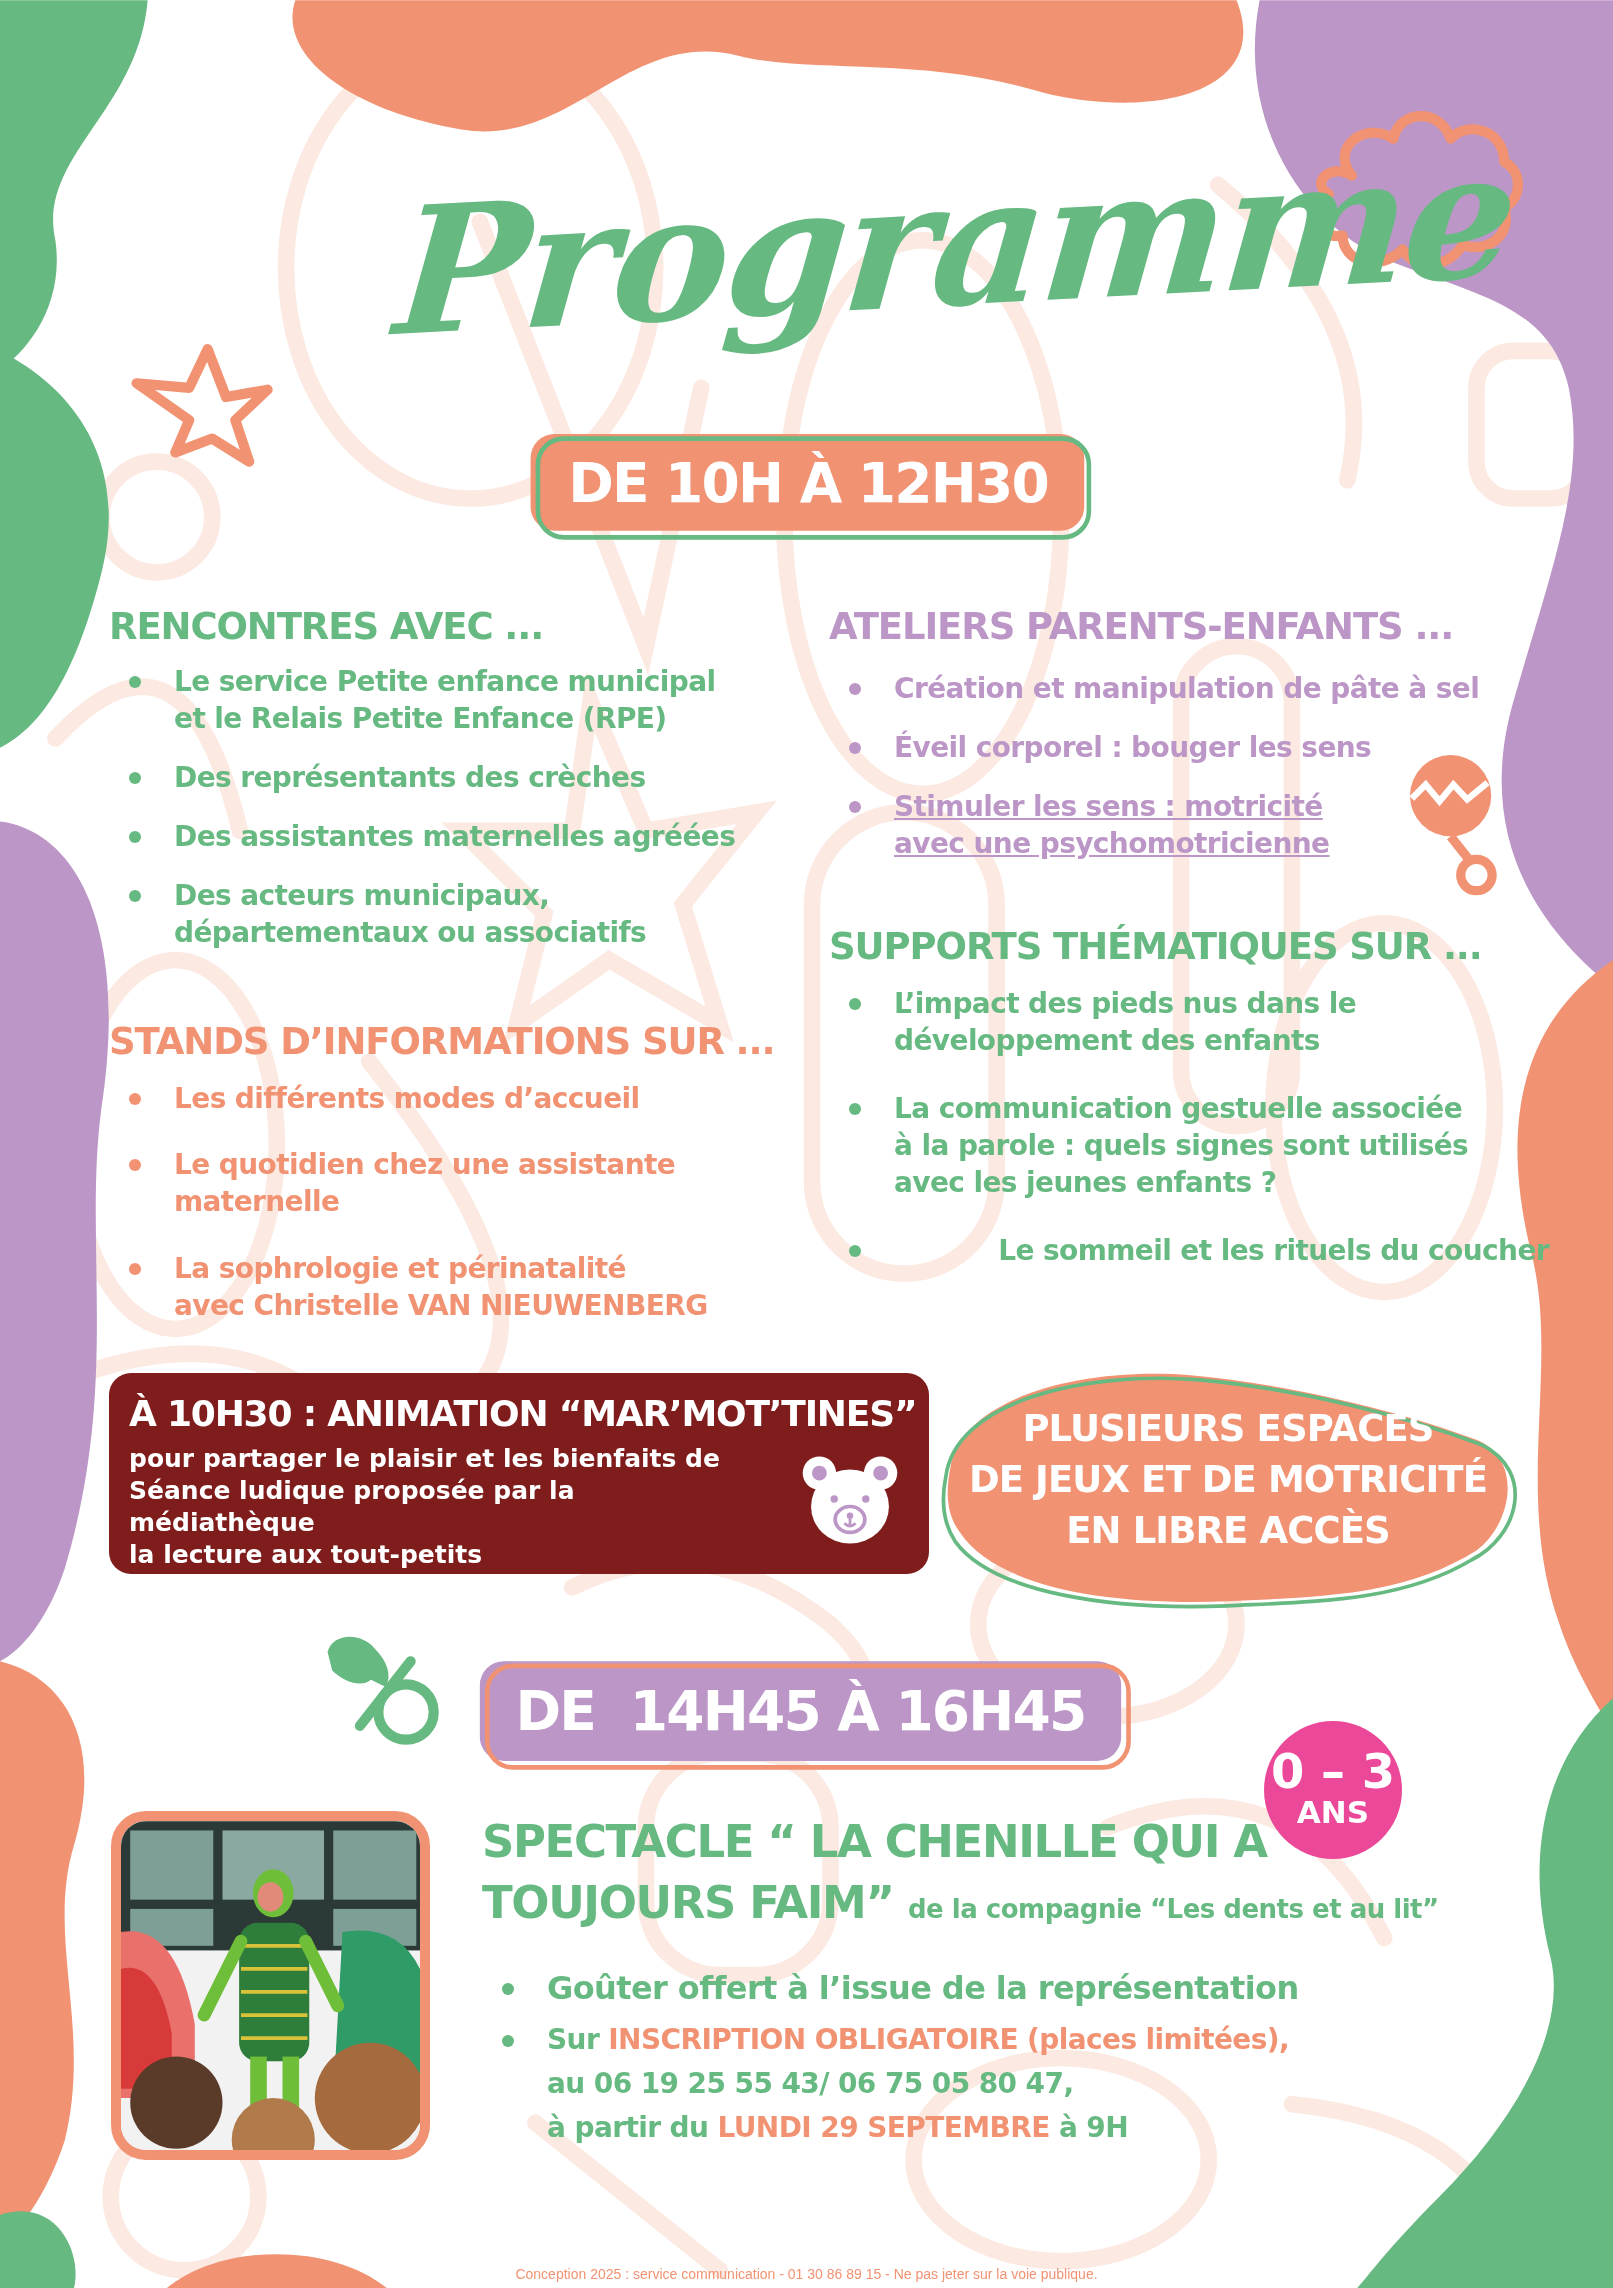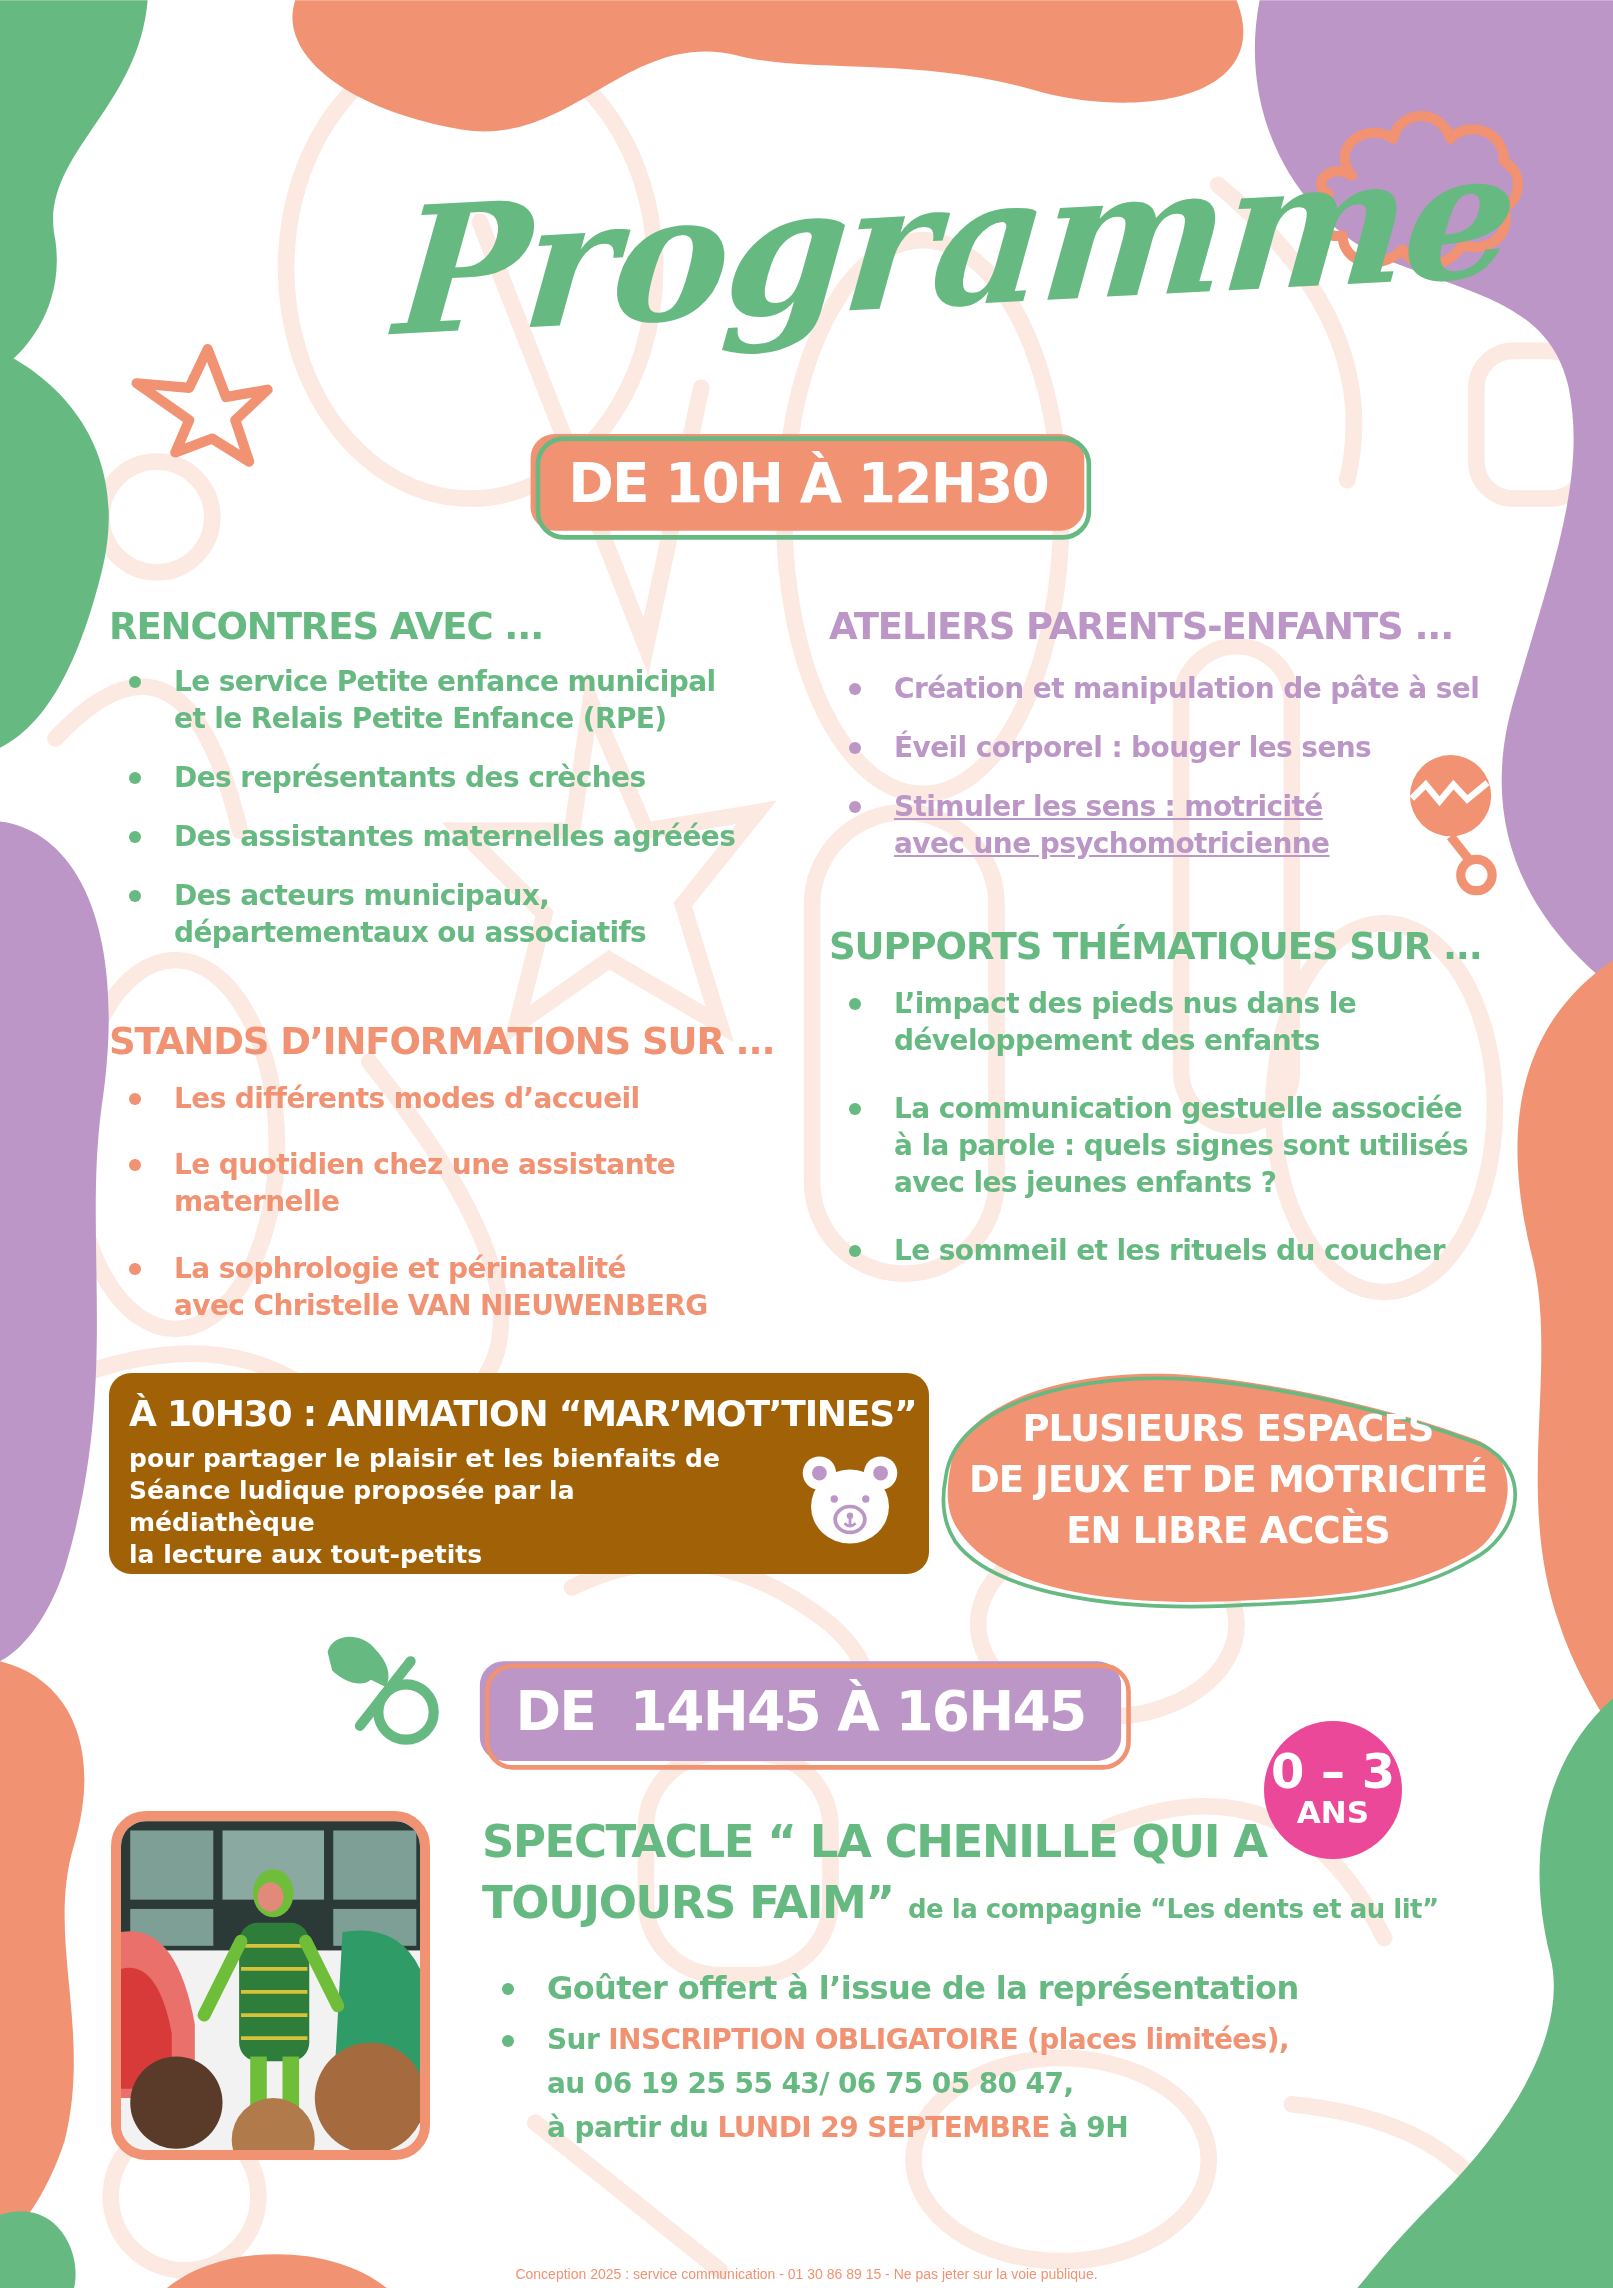--- a/index.html
+++ b/index.html
@@ -39,21 +39,21 @@
     font-weight: bold; font-size: 28px; line-height: 37px;
     letter-spacing: -0.6px;
   }
   ul.bullets li .dot {
     position: absolute; left: 20px; top: 13px;
     width: 12px; height: 12px; border-radius: 50%;
   }
 
   .anim-box {
     left: 109px; top: 1373px; width: 820px; height: 201px;
-    background: #a16207; border-radius: 22px; color: #fff;
+    background: #7f1d1d; border-radius: 22px; color: #fff;
     padding: 20px 20px; box-sizing: border-box;
   }
   .anim-title { font-weight: bold; font-size: 36px; letter-spacing: -1.2px; margin: 0; white-space: nowrap; }
   .anim-desc { font-size: 25px; line-height: 32px; margin-top: 9.2px; width: 628px; font-weight: bold; }
 
   .blob-text {
     left: 951px; top: 1403px; width: 554px; text-align: center;
     color: #fff; font-weight: bold; font-size: 37px; line-height: 51px; letter-spacing: -0.9px;
   }
 
@@ -179,21 +179,21 @@
     <li style="margin-top:22px;"><span class="dot" style="background:#bb96c6"></span><span>Éveil corporel : bouger les sens</span></li>
     <li style="margin-top:22px;text-decoration:underline;"><span class="dot" style="background:#bb96c6"></span><span>Stimuler les sens : motricité</span><br><span>avec une psychomotricienne</span></li>
   </ul>
 </div>
 
 <div class="layer" style="left:829px; top:925px; width:720px;">
   <h2 class="section-heading green">SUPPORTS THÉMATIQUES SUR  ...</h2>
   <ul class="bullets green" style="margin-top:16.6px;">
     <li><span class="dot" style="background:#66b981"></span><span>L’impact des pieds nus dans le</span><br><span>développement des enfants</span></li>
     <li style="margin-top:31px;"><span class="dot" style="background:#66b981"></span><span>La communication gestuelle associée</span><br><span>à la parole : quels signes sont utilisés</span><br><span>avec les jeunes enfants ?</span></li>
-    <li style="margin-top:31px;"><span class="dot" style="background:#66b981"></span><span>Le sommeil et les rituels du coucher</span></li>
+    <li style="margin-top:31px;text-align:right;"><span class="dot" style="background:#66b981"></span><span>Le sommeil et les rituels du coucher</span></li>
   </ul>
 </div>
 
 <div class="layer anim-box">
   <h3 class="anim-title">À 10H30 : ANIMATION “MAR’MOT’TINES”</h3>
   <div class="anim-desc">
     <div>pour partager le plaisir et les bienfaits de</div>
     <div>Séance ludique proposée par la médiathèque</div>
     <div>la lecture aux tout-petits</div>
   </div>

